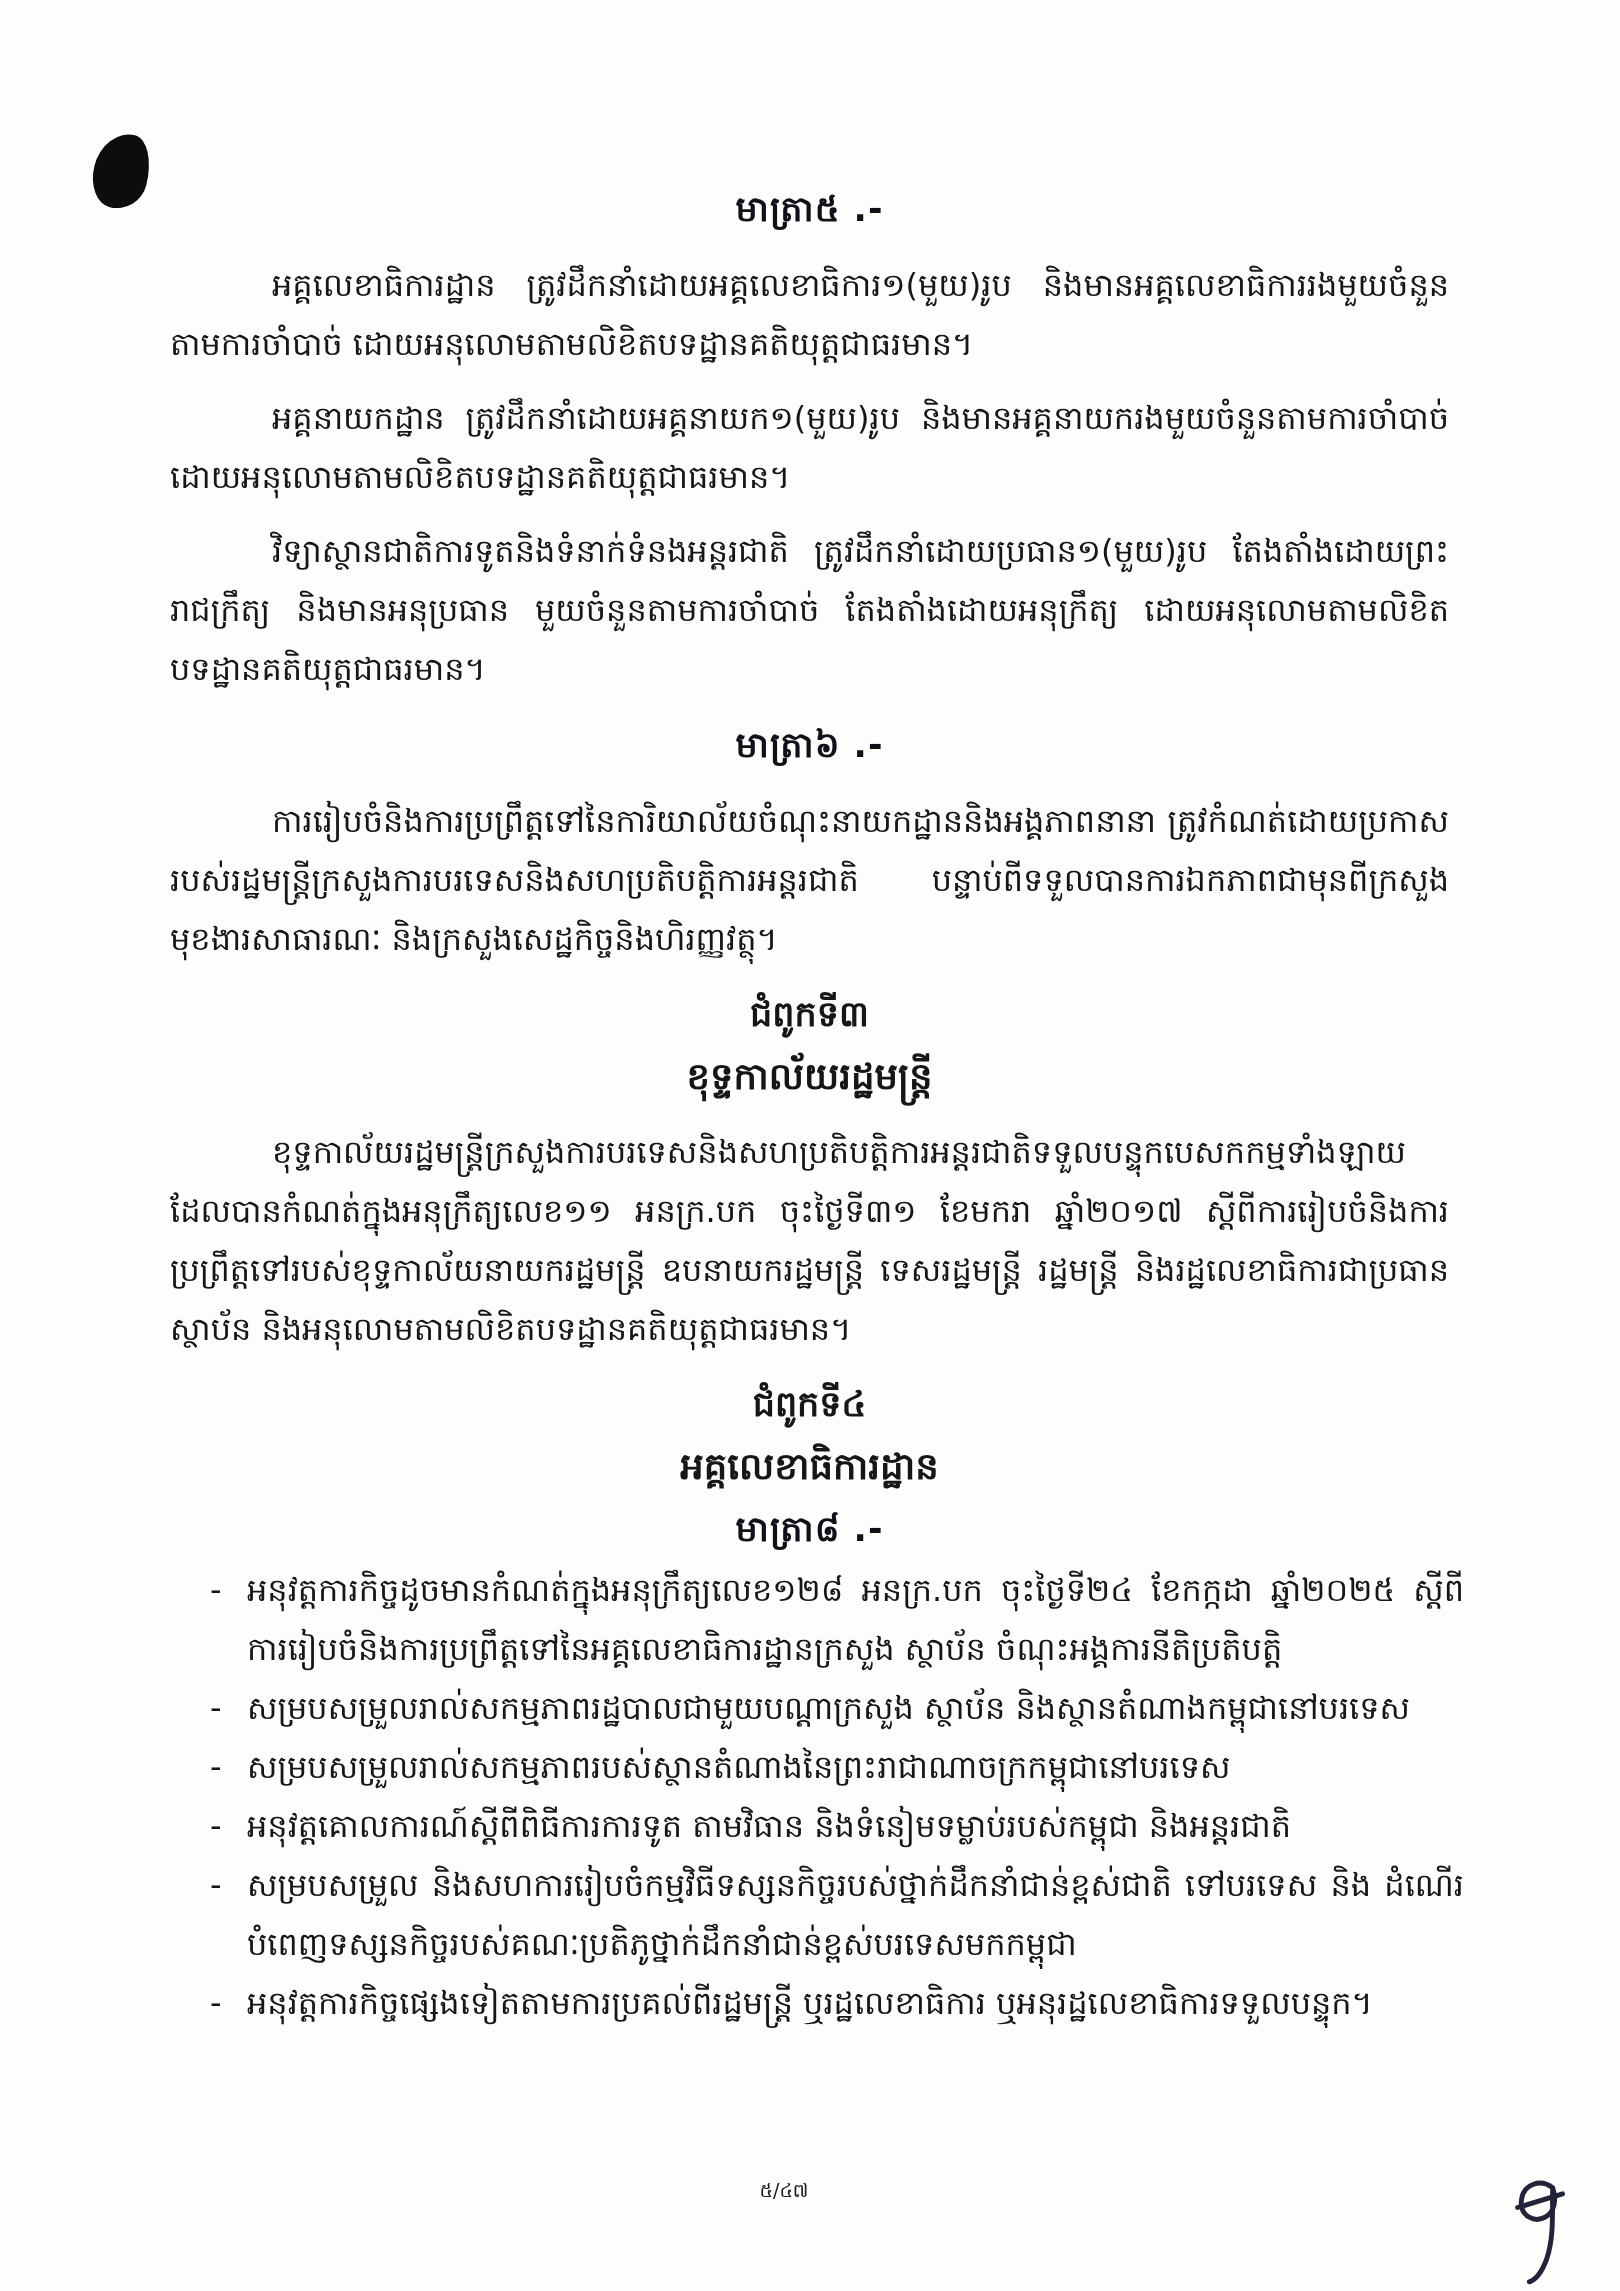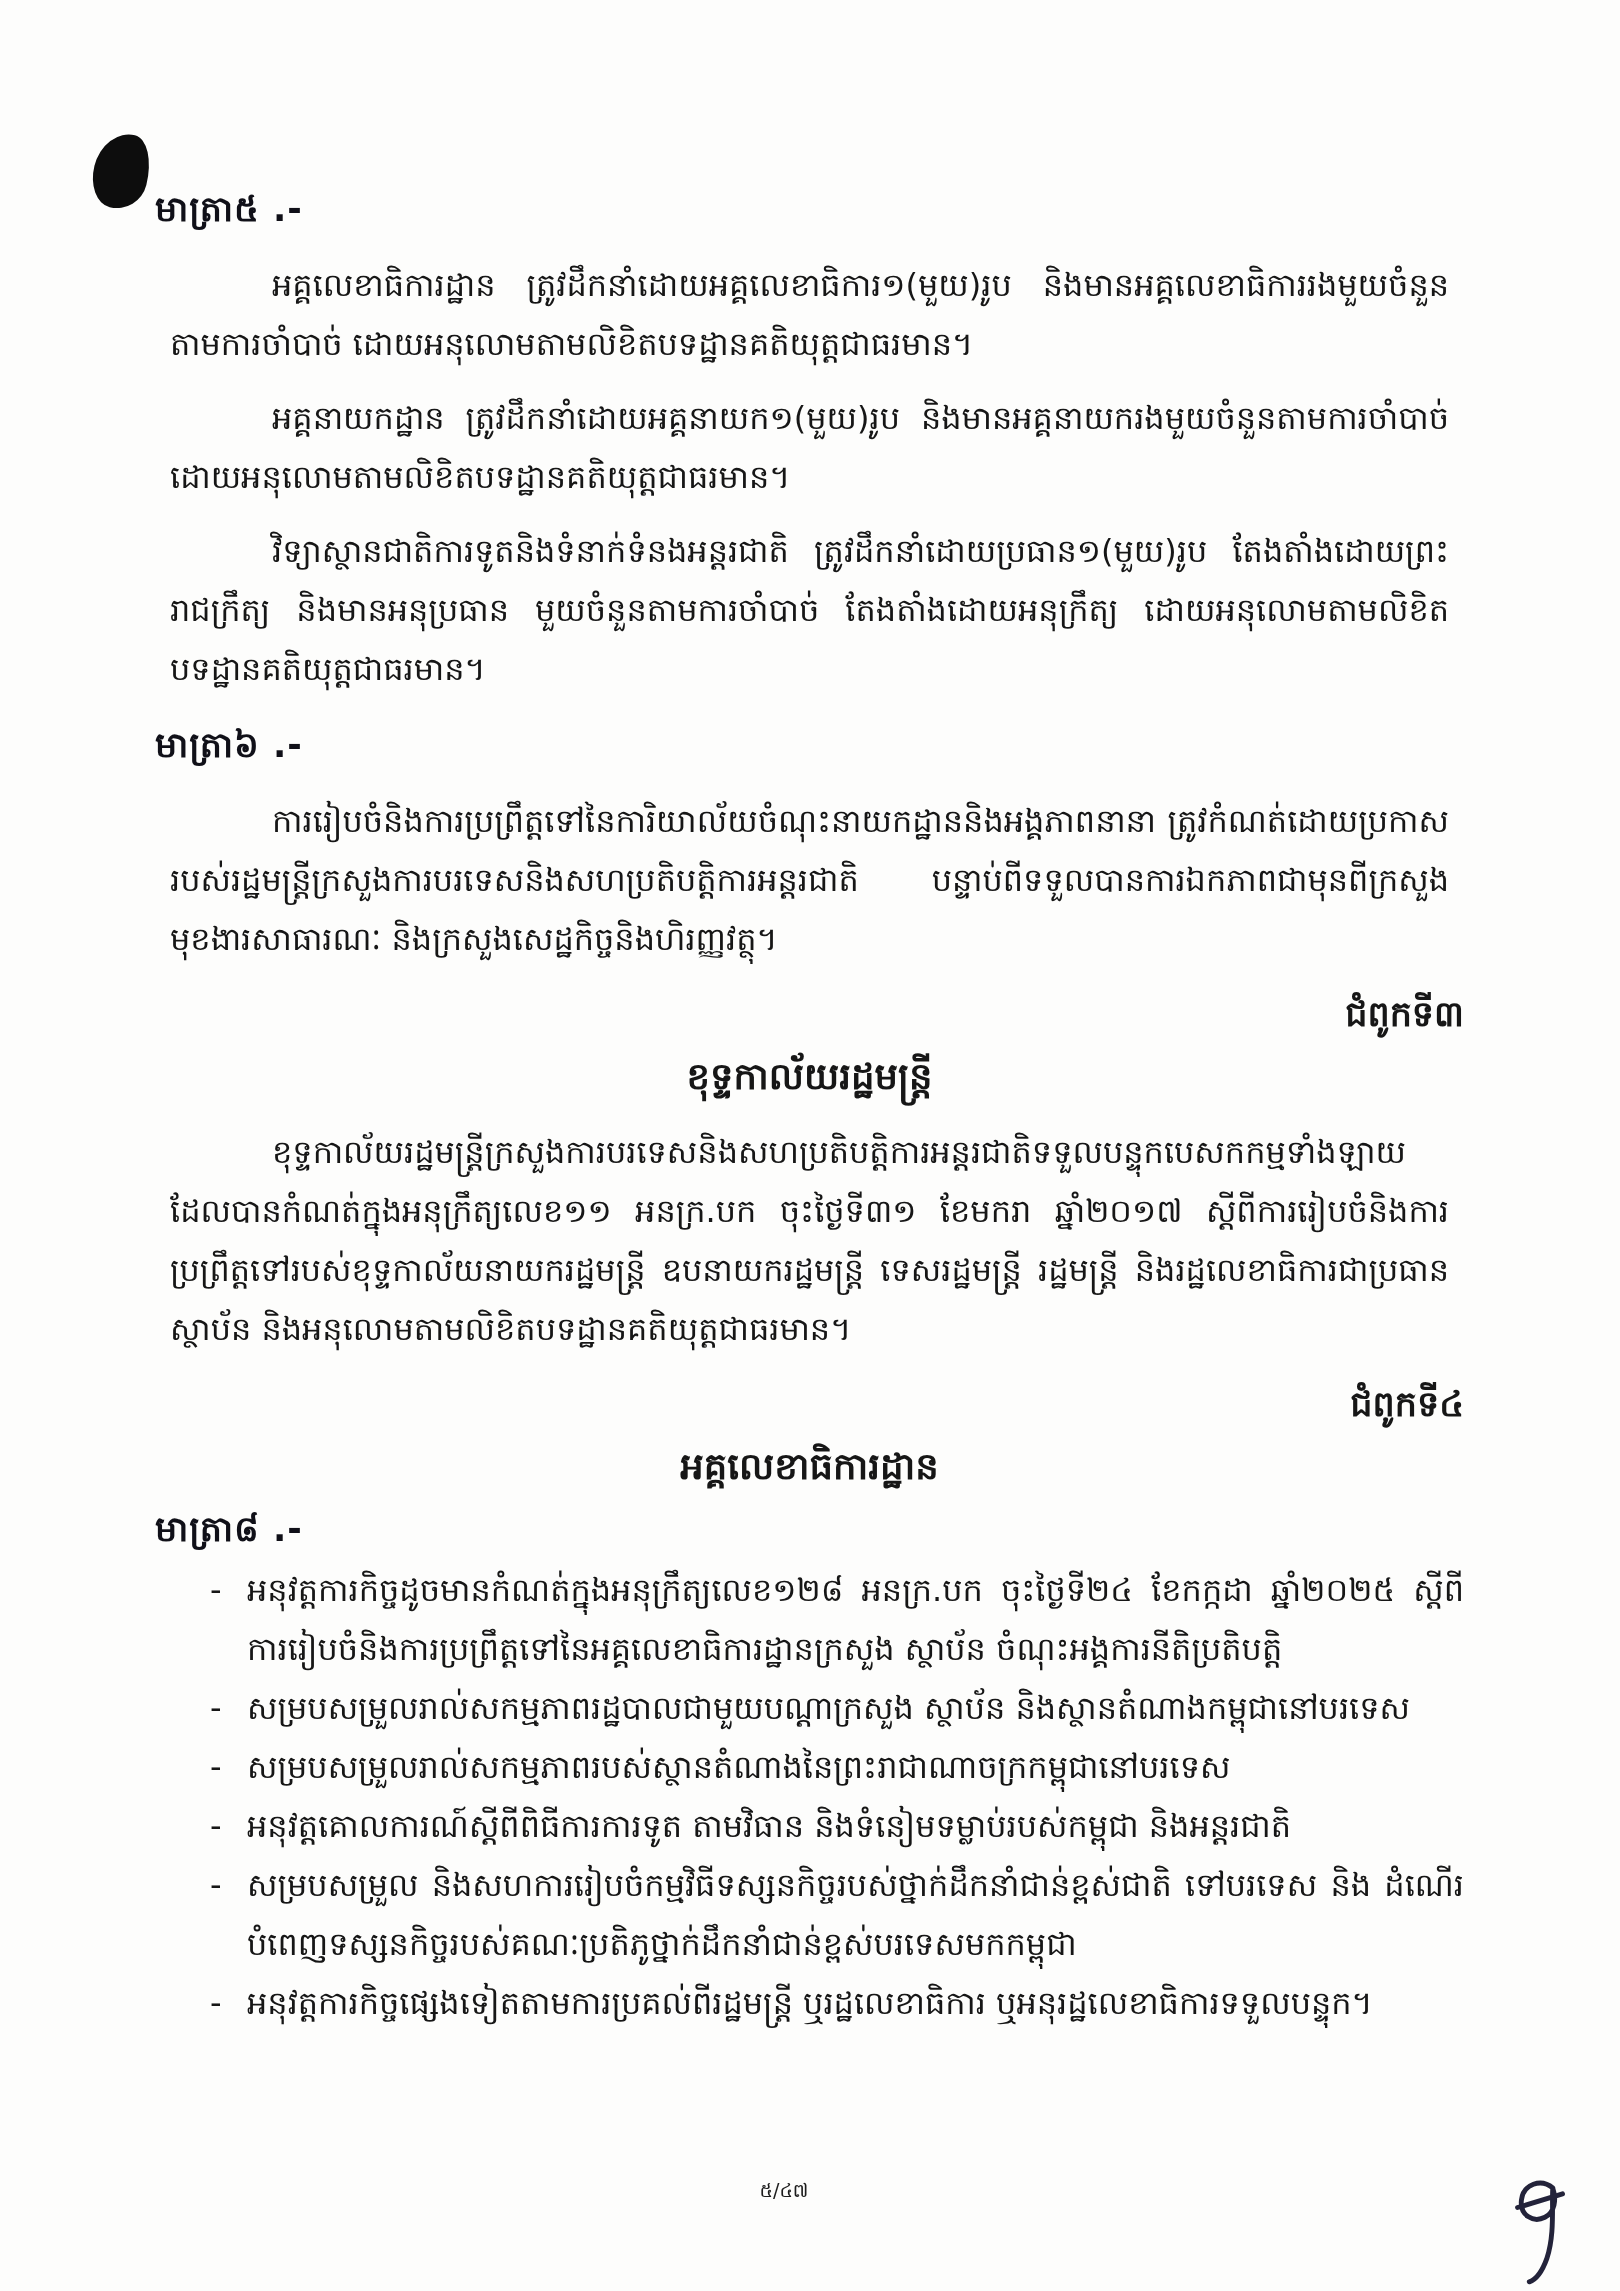--- a/index.html
+++ b/index.html
@@ -19,39 +19,38 @@
     width:1309px;
     font-size:32px;
     line-height:59px;
     text-align:justify;
   }
   .article-heading{
     margin:0;
     font-size:35px;
     font-weight:700;
     line-height:63px;
-    text-align:left;
+    text-align:center;
     letter-spacing:1px;
     color:#101018;
   }
   .para{
     margin:15px;
     text-indent:102px;
   }
   .chapter{
     margin:3.9px 0 0 0;
     text-align:center;
     font-weight:700;
   }
   .chapter-number{
     margin:0;
     font-size:35px;
     line-height:61px;
     font-weight:700;
-    text-align:right;
   }
   .chapter-title{
     margin:0;
     font-size:37px;
     line-height:63px;
     font-weight:700;
   }
   .duty-list{
     margin:0 0 0 55px;
     padding:0;

